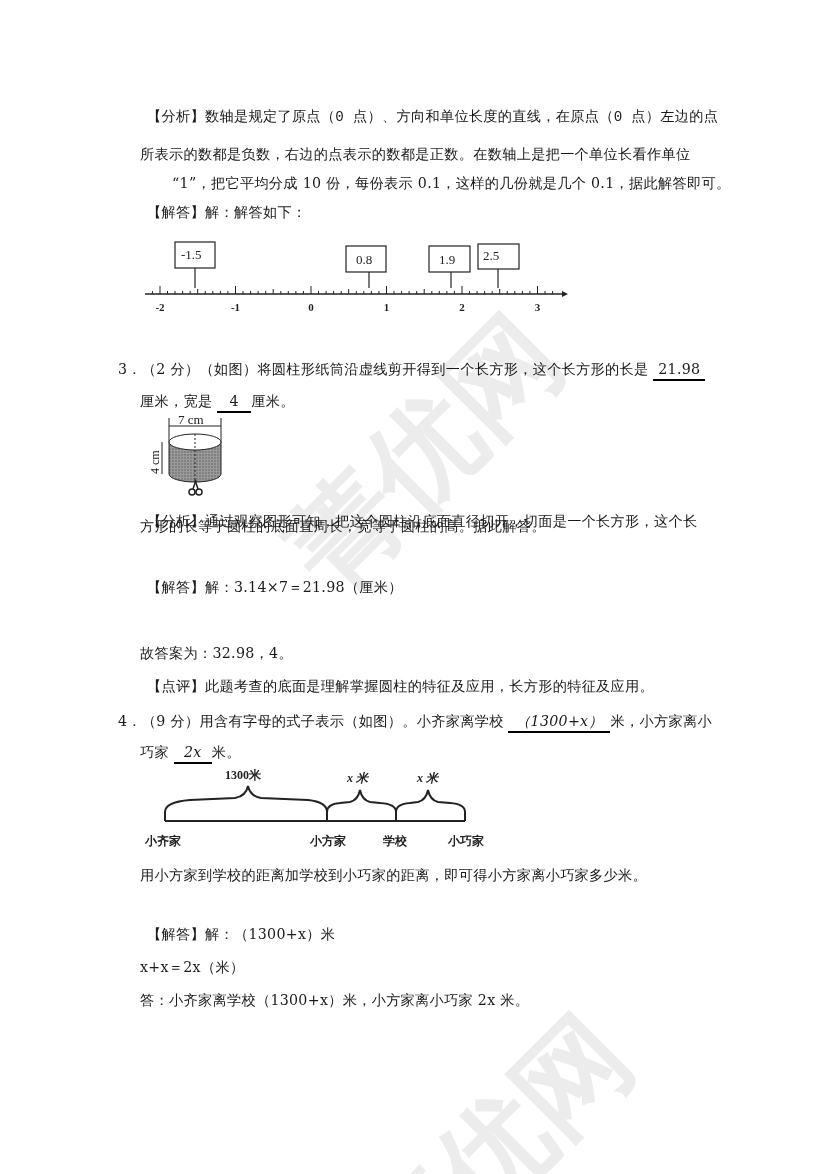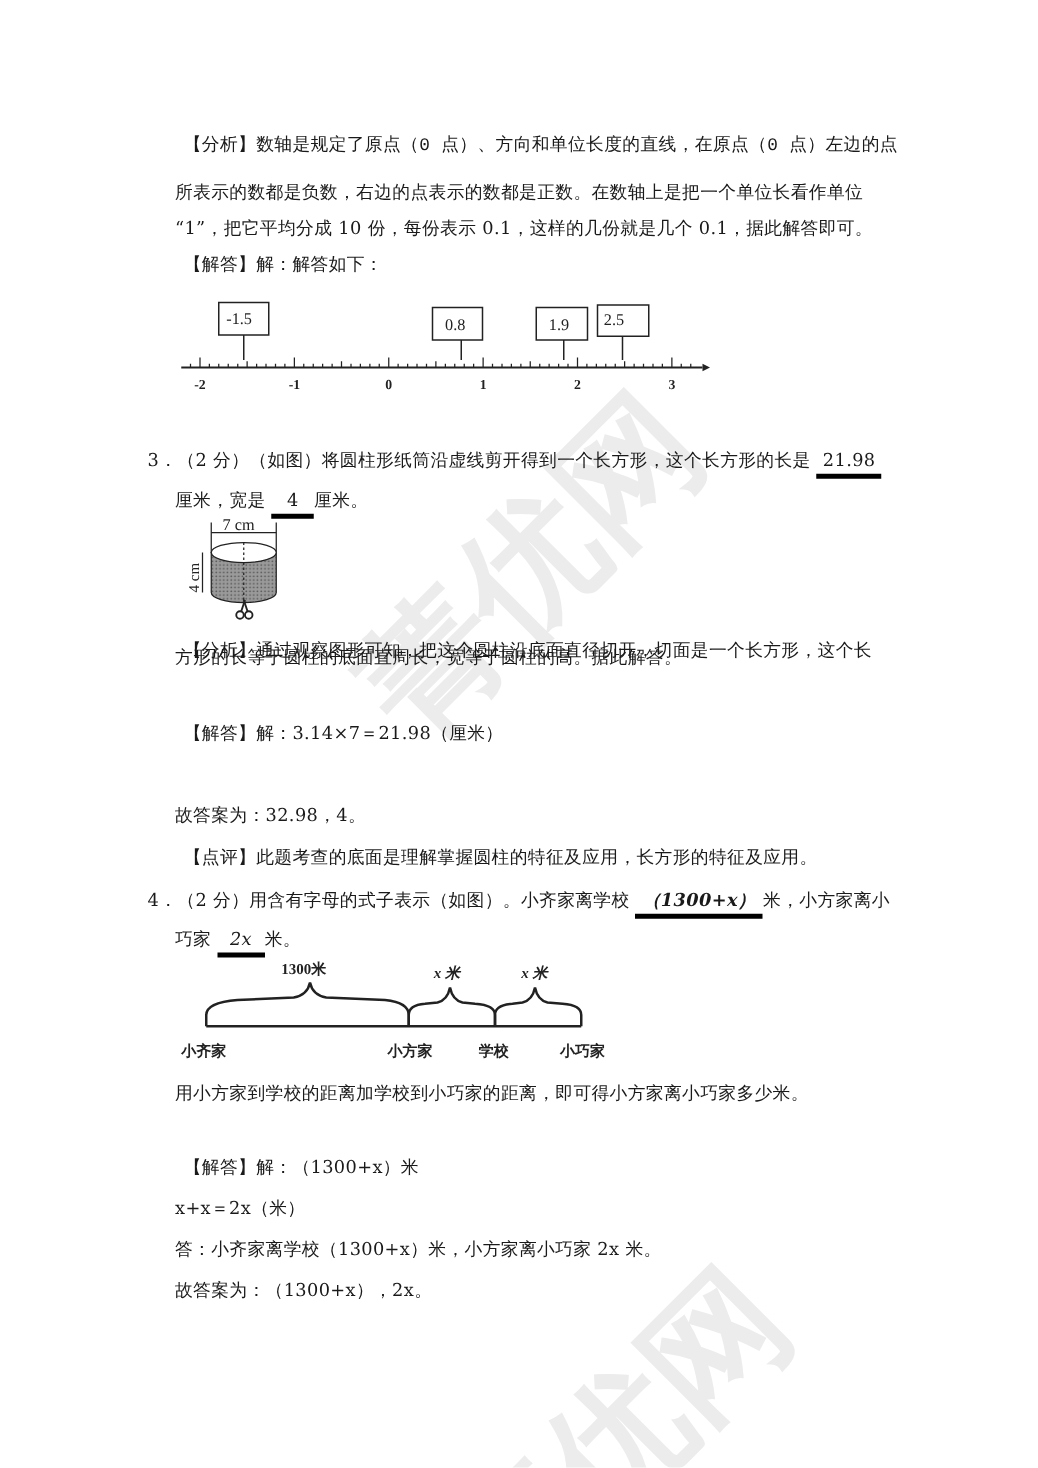--- a/index.html
+++ b/index.html
@@ -3,40 +3,40 @@
 <meta charset="utf-8">
 <style>
   html, body { margin:0; padding:0; background:#ffffff; }
   body { width:830px; height:1174px; position:relative; overflow:hidden;
          font-family:"DejaVu Serif","Liberation Serif",serif; color:#1a1a1a; }
   .page { position:absolute; left:0; top:0; width:830px; height:1174px; }
   .line { position:absolute; font-size:14.2px; line-height:20px; white-space:nowrap; letter-spacing:0.3px; }
   .ind { left:147px; }
   .ind2 { left:140px; }
   .qnum { left:118px; }
-  .blank { display:inline-block; border-bottom:4px solid #000000; text-align:center; padding:0 2px; }
+  .blank { display:inline-block; border-bottom:2px solid #000000; text-align:center; padding:0 2px; }
   .it { font-style:italic; }
   .wm { position:absolute; color:#ececec; font-size:110px; font-weight:bold;
         font-family:"DejaVu Sans",sans-serif; transform:rotate(-45deg); white-space:nowrap; pointer-events:none; }
   svg text { font-family:"Liberation Serif",serif; }
   .fig { position:absolute; }
 </style>
 </head>
 <body>
 
 <div class="page">
 
   <div class="wm" style="left:260px;top:380px;">菁优网</div>
   <div class="wm" style="left:330px;top:1080px;">菁优网</div>
 
   <div class="line ind" style="top:107px;font-family:Liberation Mono, monospace;">
     <span>【分析】</span><span>数轴是规定了原点（0 点）、方向和单位长度的直线，在原点（0 点）左边的点</span>
   </div>
   <div class="line ind2" style="top:144px;">所表示的数都是负数，右边的点表示的数都是正数。在数轴上是把一个单位长看作单位</div>
-  <div class="line ind2" style="top:173px;">“1”，把它平均分成 10 份，每份表示 0.1，这样的几份就是几个 0.1，据此解答即可。</div>
+  <div class="line ind2" style="top:173px;margin-left:32px;">“1”，把它平均分成 10 份，每份表示 0.1，这样的几份就是几个 0.1，据此解答即可。</div>
   <div class="line ind" style="top:202px;">
     <span>【解答】</span><span>解：解答如下：</span>
   </div>
 
   <svg class="fig" style="left:140px;top:236px;" width="430" height="80" viewBox="0 0 430 80">
     <line x1="5" y1="58" x2="422" y2="58" stroke="#222" stroke-width="1.6"></line>
     <polygon points="422,55 428,58 422,61" fill="#222"></polygon>
 
     <g stroke="#222" stroke-width="1">
       <line x1="12.4" y1="55" x2="12.4" y2="58"></line>
@@ -162,22 +162,22 @@
   <div class="line ind2" style="top:516px;">方形的长等于圆柱的底面直周长，宽等于圆柱的高。据此解答。</div>
   <div class="line ind" style="top:577px;">
     <span>【解答】</span><span>解：3.14×7＝21.98（厘米）</span>
   </div>
   <div class="line ind2" style="top:643px;">故答案为：32.98，4。</div>
   <div class="line ind" style="top:676px;">
     <span>【点评】</span><span>此题考查的底面是理解掌握圆柱的特征及应用，长方形的特征及应用。</span>
   </div>
 
   <div class="line qnum" style="top:711px;">
-    <span>4．</span><span>（2 分）用含有字母的式子表示（如图）。小齐家离学校</span>
-    <span class="blank it" style="width:98px;font-weight:bold;">（1300+x）</span><span>米，小方家离小</span>
+    <span>4．</span><span>（9 分）用含有字母的式子表示（如图）。小齐家离学校</span>
+    <span class="blank it" style="width:98px;">（1300+x）</span><span>米，小方家离小</span>
   </div>
   <div class="line ind2" style="top:742px;">
     <span>巧家</span>
     <span class="blank it" style="width:34px;">2x</span><span>米。</span>
   </div>
 
   <svg class="fig" style="left:140px;top:762px;" width="380" height="95" viewBox="0 0 380 95">
     <g stroke="#222" stroke-width="2" fill="none">
       <line x1="25" y1="59" x2="325" y2="59"></line>
       <path d="M25,59 L25,50 Q25,40 50,38 L95,36 Q106,34 108,24 Q110,34 121,36 L168,38 Q187,40 187,50 L187,59"></path>
@@ -194,14 +194,13 @@
       <text x="308" y="83">小巧家</text>
     </g>
   </svg>
 
   <div class="line ind2" style="top:865px;">用小方家到学校的距离加学校到小巧家的距离，即可得小方家离小巧家多少米。</div>
   <div class="line ind" style="top:924px;">
     <span>【解答】</span><span>解：（1300+x）米</span>
   </div>
   <div class="line ind2" style="top:957px;">x+x＝2x（米）</div>
   <div class="line ind2" style="top:990px;">答：小齐家离学校（1300+x）米，小方家离小巧家 2x 米。</div>
-  <div class="line ind2" style="top:1023px;">故答案为：（1300+x），2x。</div>
 </div>
 
 </body></html>

